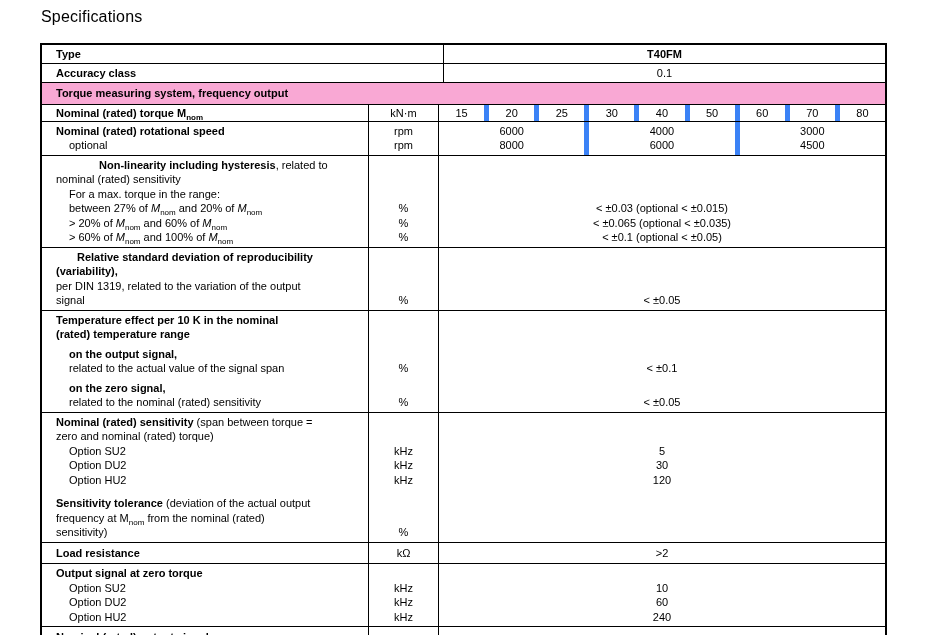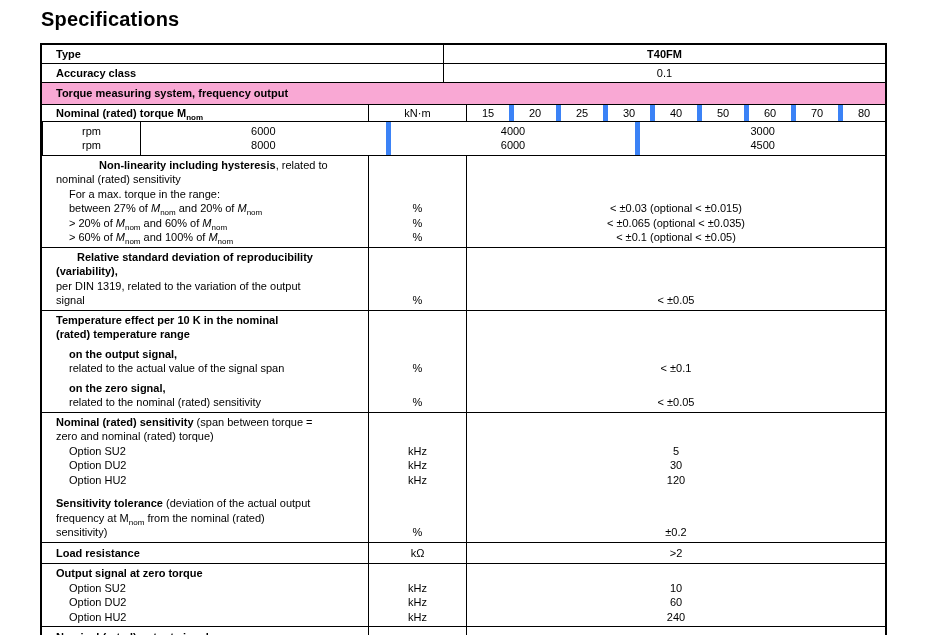--- a/index.html
+++ b/index.html
@@ -2,33 +2,33 @@
 <html><head>
 <meta charset="utf-8">
 <style>
   html,body{margin:0;padding:0;}
   body{
     width:935px;height:635px;overflow:hidden;position:relative;
     background:#ffffff;font-family:"Liberation Sans", sans-serif;color:#000;
   }
   .page-title{
     position:absolute;left:41px;top:8px;
-    font-size:20px;font-weight:bold;letter-spacing:0.2px;
+    font-size:16px;font-weight:normal;letter-spacing:0.2px;
   }
   .spec-table{
     position:absolute;left:40px;top:43px;width:847px;
     border:2px solid #000;border-bottom:none;box-sizing:border-box;
     font-size:11px;
   }
   .row{display:flex;align-items:stretch;border-top:1px solid #000;box-sizing:border-box;}
   .row:first-child{border-top:none;}
   .cell{box-sizing:border-box;padding:2px 3px;}
   .label-cell{width:326px;padding-left:14px;}
   .label-wide{width:401px;padding-left:14px;}  
-  .unit-cell{width:99px;border-left:1px solid #000;border-right:1px solid #000;text-align:center;}
+  .unit-cell{width:71px;border-left:1px solid #000;border-right:1px solid #000;text-align:center;}
   .value-cell{flex:1;text-align:center;}
   .value-wide{flex:1;border-left:1px solid #000;text-align:center;display:flex;align-items:center;justify-content:center;}
   .tl{line-height:14.5px;min-height:14.5px;white-space:nowrap;}
   .gap-line{width:100%;}
   .ind1{padding-left:13px;}
   .section-row{border-top:1px solid #000;font-weight:bold;padding:3px 3px 3px 14px;line-height:14.5px;}
   .single{align-items:center;}
   .single .cell{padding-top:3px;padding-bottom:3px;}
   .col-grid{flex:1;display:flex;align-items:stretch;padding:0;}
   .vcol{flex:1;border-left:5px solid #3b82f6;display:flex;flex-direction:column;align-items:center;justify-content:center;padding:2px 0;}
@@ -84,20 +84,24 @@
         </div>
         <div class="vcol">
           <span>70</span>
         </div>
         <div class="vcol">
           <span>80</span>
         </div>
       </div>
     </div>
     <div class="row">
+      <div class="cell label-cell">
+        <div class="tl"><span style="font-weight: bold;">Nominal (rated) rotational speed</span></div>
+        <div class="tl ind1"><span>optional</span></div>
+      </div>
       <div class="cell unit-cell">
         <div class="tl"><span>rpm</span></div>
         <div class="tl"><span>rpm</span></div>
       </div>
       <div class="col-grid">
         <div class="vcol">
           <div class="tl"><span>6000</span></div>
           <div class="tl"><span>8000</span></div>
         </div>
         <div class="vcol">
@@ -213,21 +217,20 @@
       </div>
       <div class="cell value-cell">
         <div class="tl">&nbsp;</div>
         <div class="tl">&nbsp;</div>
         <div class="tl"><span>5</span></div>
         <div class="tl"><span>30</span></div>
         <div class="tl"><span>120</span></div>
         <div class="gap-line" style="height: 9px;"></div>
         <div class="tl">&nbsp;</div>
         <div class="tl">&nbsp;</div>
-        <div class="tl"><span>±0.2</span></div>
       </div>
     </div>
     <div class="row single">
       <div class="cell label-cell">
         <div class="tl"><span style="font-weight: bold;">Load resistance</span></div>
       </div>
       <div class="cell unit-cell">
         <div class="tl"><span>kΩ</span></div>
       </div>
       <div class="cell value-cell">

